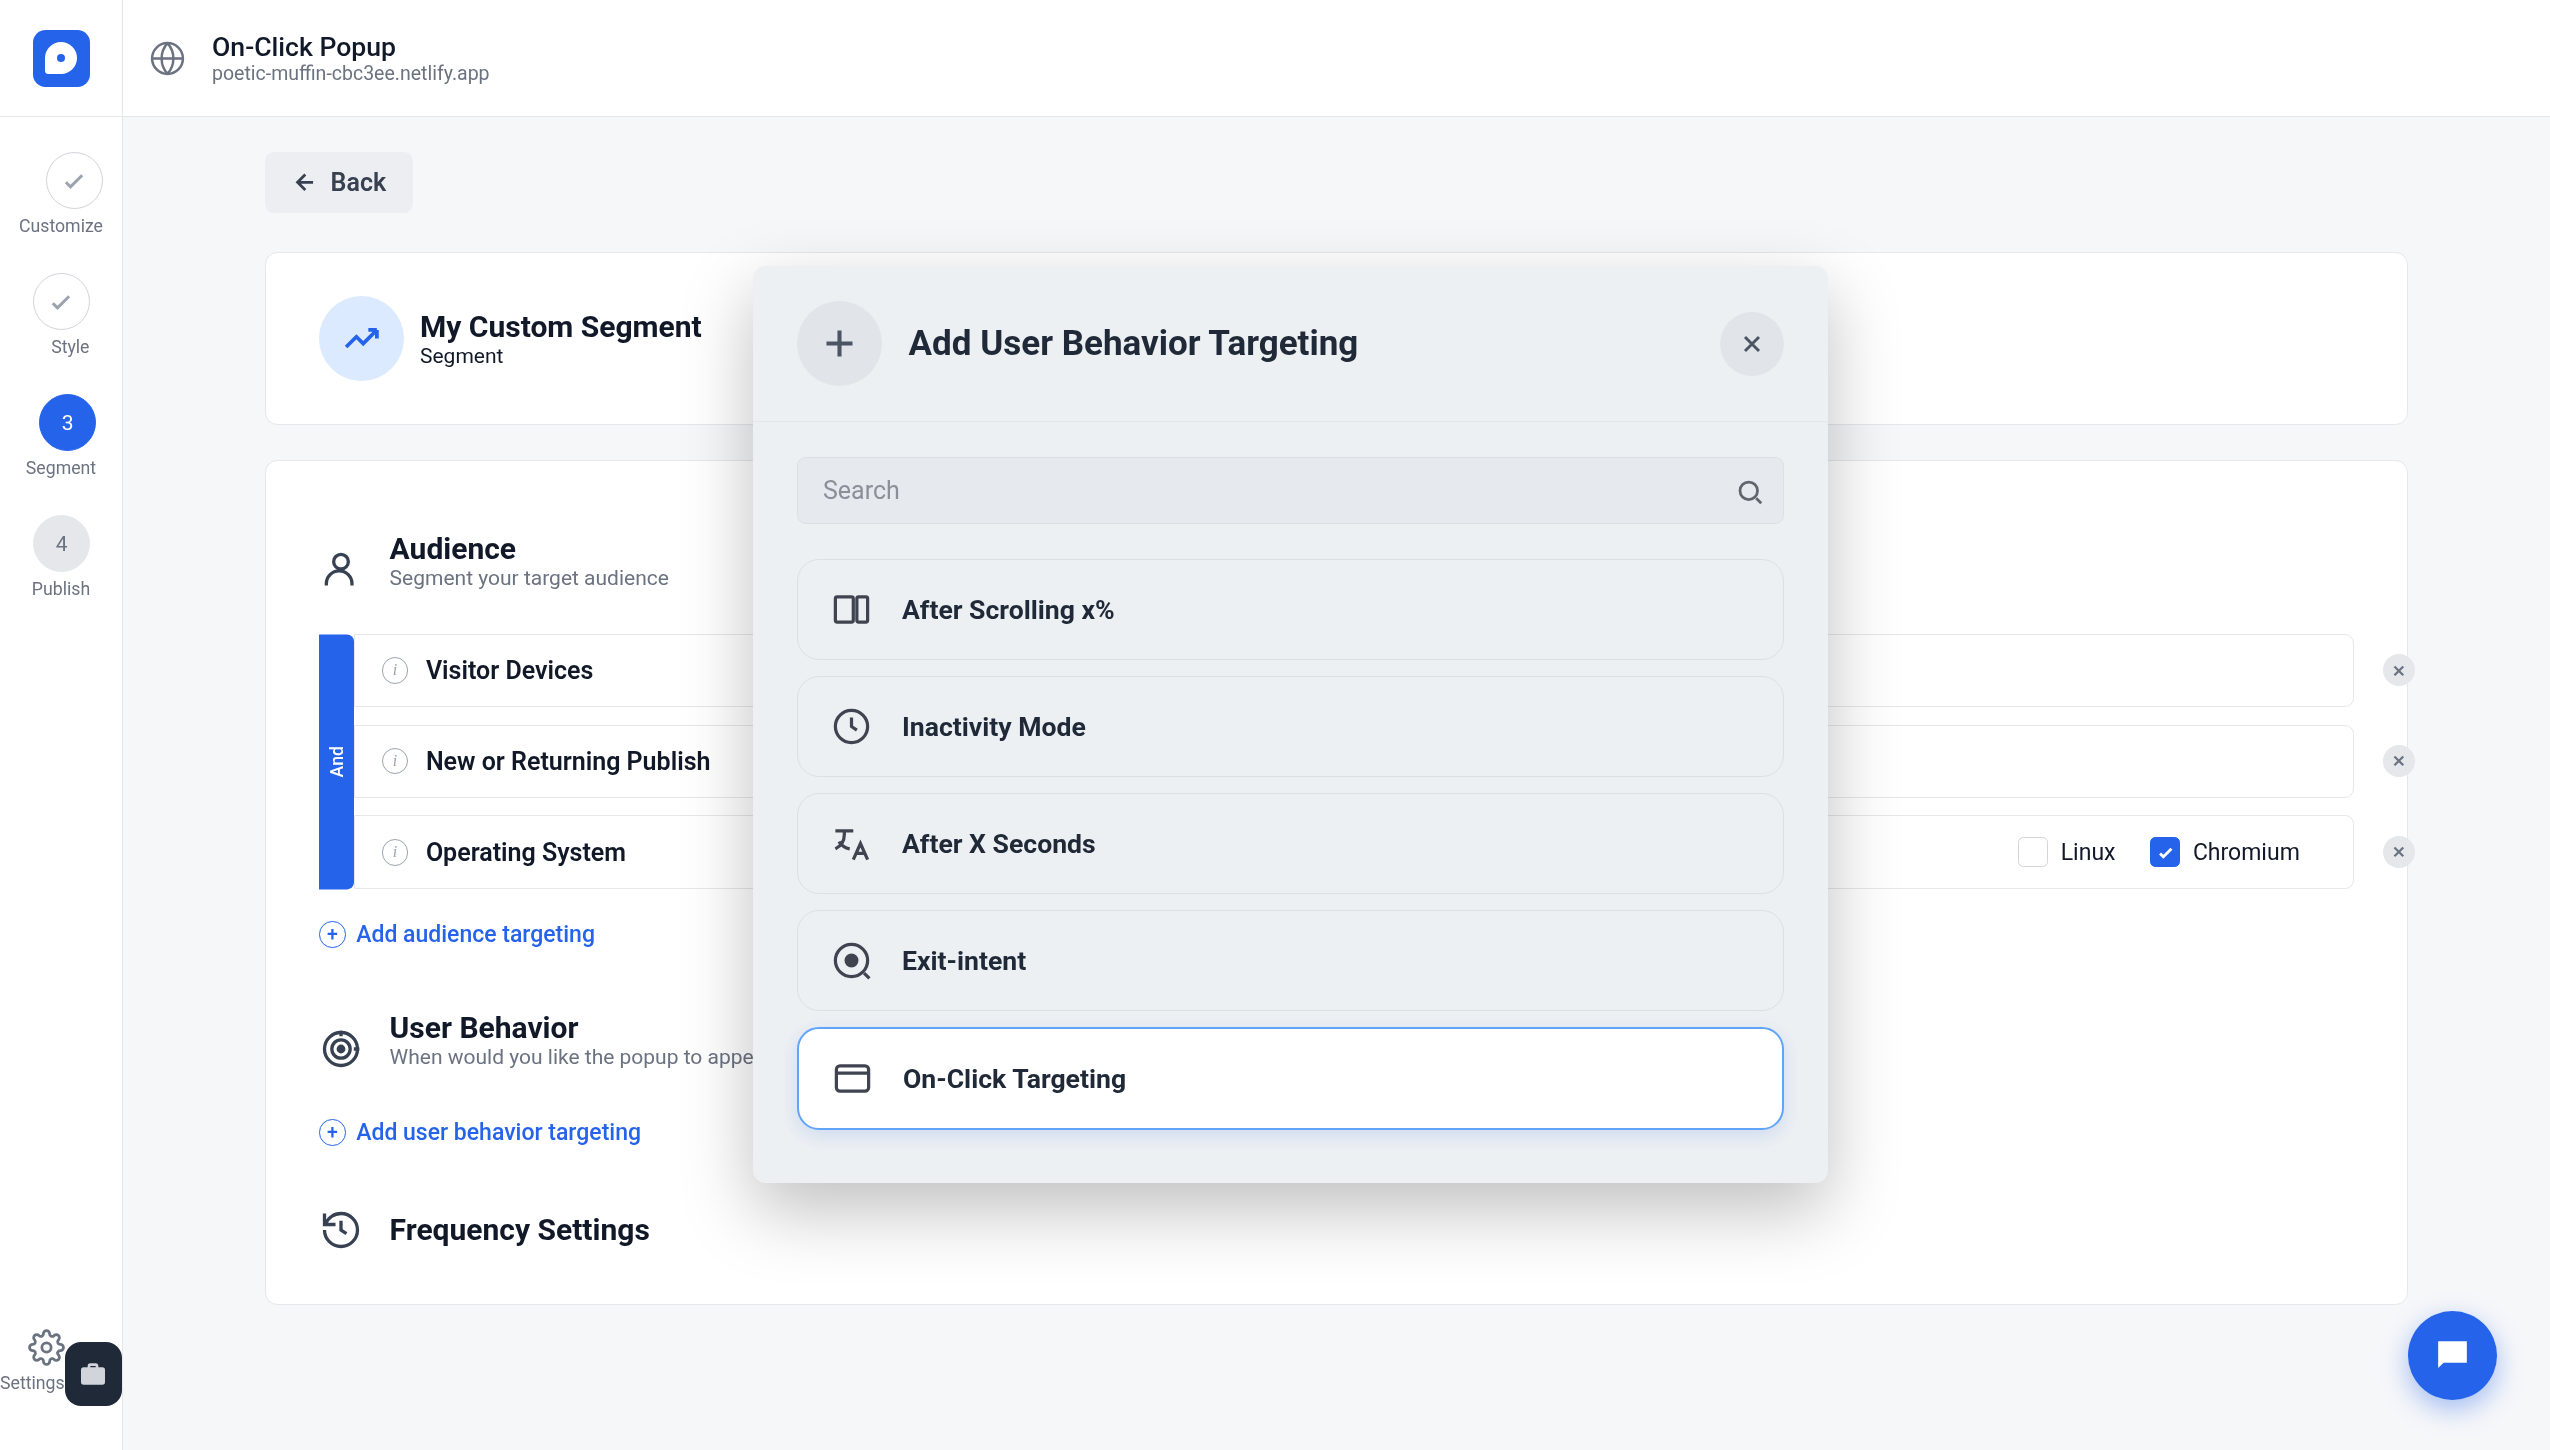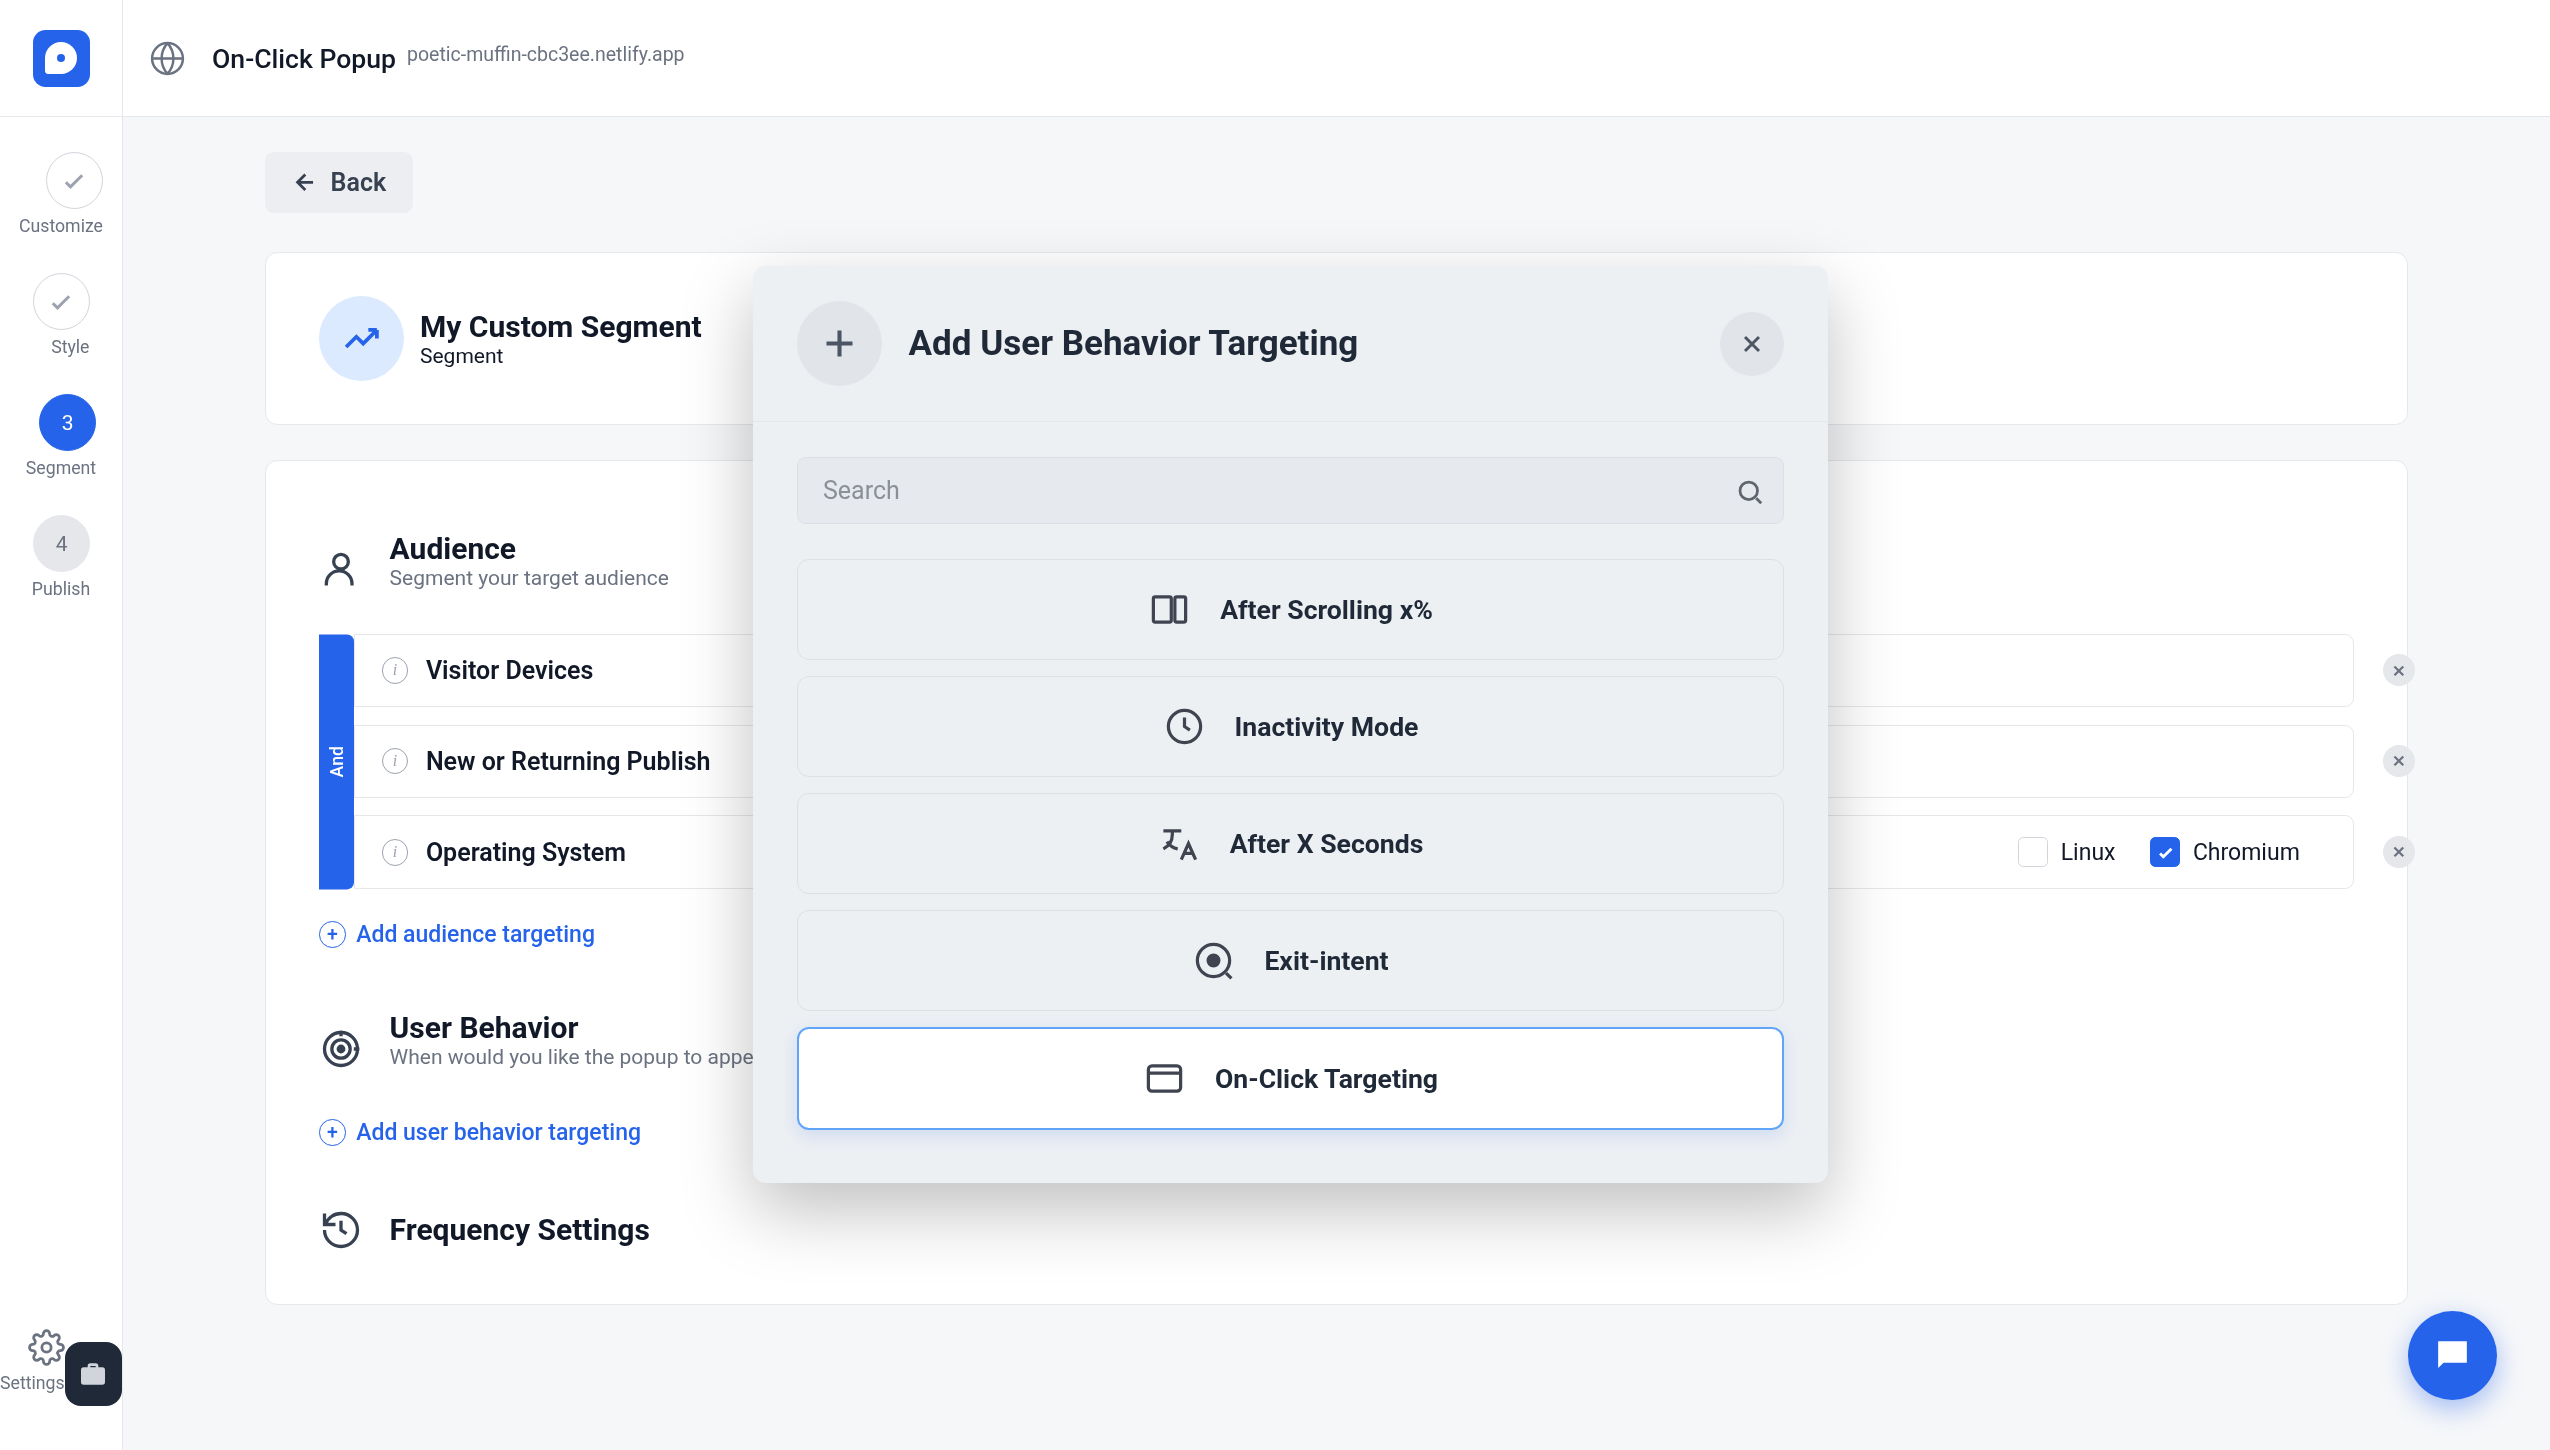--- a/index.html
+++ b/index.html
@@ -4,21 +4,21 @@
   <style>
     * { box-sizing: border-box; margin: 0; padding: 0; font-family: -apple-system, BlinkMacSystemFont, "Segoe UI", Roboto, sans-serif; }
     body { background: #f6f7f9; width: 2550px; height: 1450px; overflow: hidden; position: relative; transform-origin: 0 0; }
     
     .top-bar { height: 117px; display: flex; align-items: center; border-bottom: 0.9px solid #e5e7eb; background: #fff; }
     .logo-cell { width: 123px; height: 117px; display: flex; align-items: center; justify-content: center; border-right: 0.9px solid #e5e7eb; }
     .logo { width: 57px; height: 57px; background: #2563eb; border-radius: 12.4px; position: relative; }
     .logo::after { content: ''; position: absolute; width: 32px; height: 32px; background: #fff; border-radius: 50% 50% 50% 3.5px; top: 12.4px; left: 12.4px; }
     .logo::before { content: ''; position: absolute; width: 8.9px; height: 8.9px; background: #2563eb; border-radius: 50%; top: 24px; left: 24px; z-index: 1; }
     .globe-cell { width: 89px; display: flex; align-items: center; justify-content: center; }
-    .title-block { display: flex; flex-direction: row; gap: 11px; }
+    .title-block { display: flex; flex-direction: column; }
     .title-main { font-size: 26.6px; font-weight: 500; color: #111827; }
     .title-sub { font-size: 19.5px; color: #6b7280; }
 
     .main-wrap { display: flex; height: calc(100% - 117px); }
     .left-rail { width: 123px; background: #fff; border-right: 0.9px solid #e5e7eb; display: flex; flex-direction: column; align-items: center; padding-top: 35px; position: relative; }
     .rail-step { display: flex; flex-direction: column; align-items: flex-end; margin-bottom: 37px; cursor: pointer; }
     .rail-circle { width: 57px; height: 57px; border-radius: 50%; border: 1.8px solid #d1d5db; display: flex; align-items: center; justify-content: center; margin-bottom: 7px; color: #9ca3af; }
     .rail-circle.active { background: #2563eb; border-color: #2563eb; color: #fff; }
     .rail-circle.num { color: #6b7280; font-size: 21px; }
     .rail-circle.active.num { color: #fff; }
@@ -63,21 +63,21 @@
     .modal-head-left { display: flex; align-items: center; gap: 26.6px; }
     .mh-icon { width: 85px; height: 85px; border-radius: 50%; background: #e1e4e9; display:flex; align-items:center; justify-content:center; color:#4b5563; }
     .mh-title { font-size: 35px; font-weight: 700; color: #1f2937; }
     .mh-close { width: 64px; height: 64px; border-radius: 50%; background: #e1e4e9; display:flex; align-items:center; justify-content:center; color:#4b5563; cursor:pointer; }
     .modal-body { padding: 35px 44px 53px 44px; }
     .search-wrap { position: relative; margin-bottom: 35px; }
     .search-input { width: 100%; height: 67px; border-radius: 8.9px; border: 0.9px solid #dcdfe4; background: #e6e9ed; padding: 0 53px 0 25px; font-size: 25px; color:#4b5563; }
     .search-input::placeholder { color: #8b8f97; }
     .search-icon { position: absolute; right: 19.5px; top: 19.5px; color: #60646c; }
     .opt-list { display: flex; flex-direction: column; gap: 16px; }
-    .opt-item { display: flex; align-items: center; gap: 29px; padding: 28px 32px; border-radius: 12px; border: 0.9px solid #dcdfe4; background: #edf0f3; cursor: pointer; justify-content: center; }
+    .opt-item { display: flex; align-items: center; gap: 29px; padding: 28px 32px; border-radius: 22px; border: 0.9px solid #dcdfe4; background: #edf0f3; cursor: pointer; }
     .opt-item.highlight { background: #ffffff; border: 2.7px solid #60a5fa; box-shadow: 0 5.3px 17.7px rgba(37,99,235,0.15); }
     .opt-icon { color: #3f4450; flex-shrink: 0; }
     .opt-label { font-size: 26.6px; font-weight: 700; color: #1f2937; }
 
     .fab { position: absolute; right: 53px; bottom: 50px; width: 89px; height: 89px; border-radius: 50%; background: #2563eb; display:flex; align-items:center; justify-content:center; box-shadow: 0 8.9px 26.6px rgba(37,99,235,0.4); cursor:pointer; }
     svg { display: block; }
   </style>
 </head>
 <body>
 

